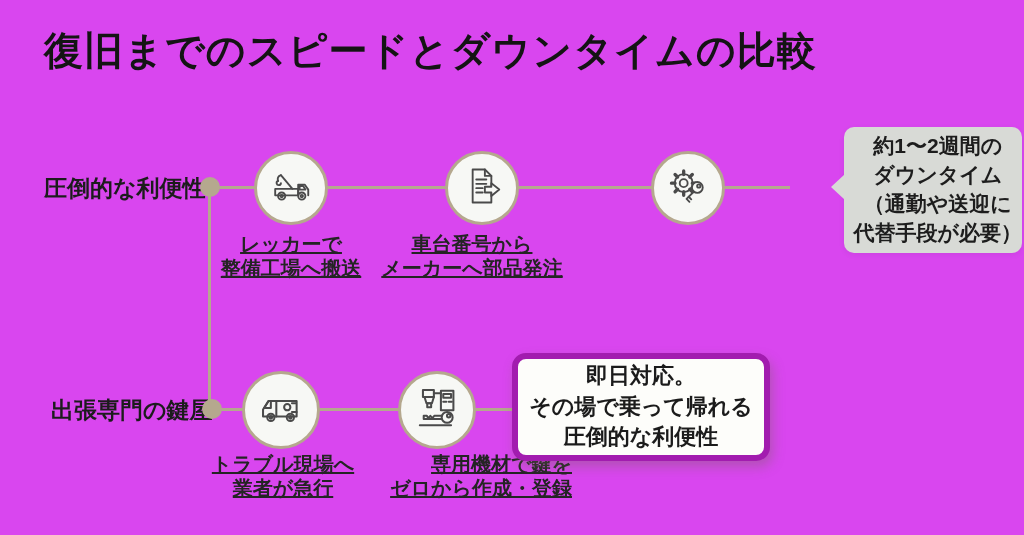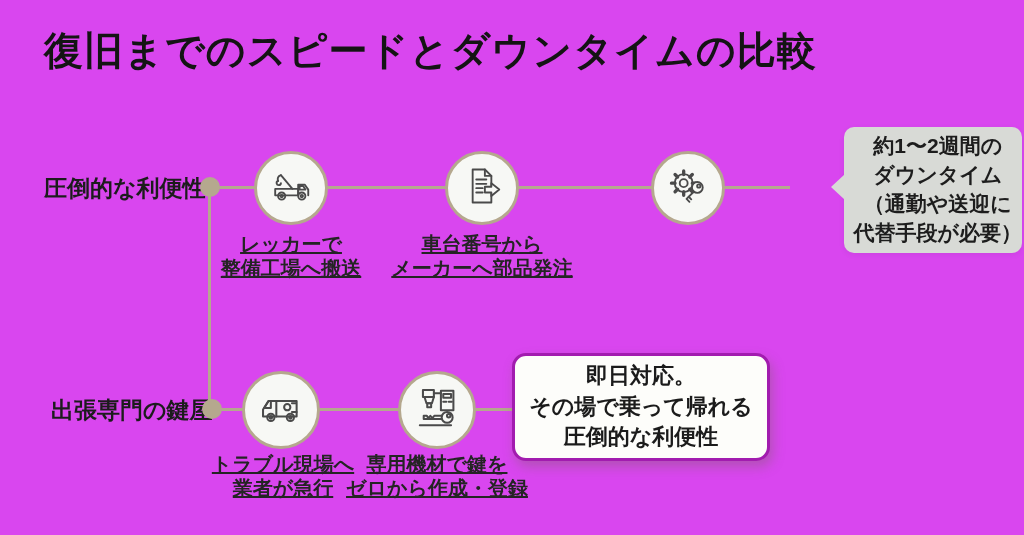--- a/index.html
+++ b/index.html
@@ -50,21 +50,21 @@
     margin-left:44px;
   }
   .callout-gray .tail{
     position:absolute;left:-13px;top:47px;width:0;height:0;
     border-top:13px solid transparent;border-bottom:13px solid transparent;
     border-right:14px solid #d8dad6;
   }
   .callout-white{
     position:absolute;left:512px;top:353px;width:258px;height:108px;
     box-sizing:border-box;background:#fdfdfa;
-    border:3px solid #a21caf;border-radius:14px;
+    border:6px solid #a21caf;border-radius:14px;
     display:flex;align-items:center;justify-content:center;text-align:center;
     font-size:22px;line-height:1.38;font-weight:700;color:#1b1b1b;
     white-space:pre-line;z-index:2;
     box-shadow:3px 6px 12px rgba(110,100,80,0.35);
   }
   .icon-svg{stroke:#4a4a4a;fill:none;stroke-width:2.6;
     stroke-linecap:round;stroke-linejoin:round;}
 </style>
 </head>
 <body>
@@ -119,21 +119,21 @@
         <circle cx="45" cy="34" r="7.5" fill="#f7f8f5"></circle>
         <circle cx="47" cy="32" r="2.3" fill="#f7f8f5"></circle>
         <path d="M40 40 L30 50 l4 4"></path>
         <path d="M33 47 l3.5 3.5"></path>
       </svg>
     </span>
   </div>
 
   <div class="caption" style="left:191px;top:232px;width:200px;">レッカーで
 整備工場へ搬送</div>
-  <div class="caption" style="left:362px;top:232px;width:240px;">車台番号から
+  <div class="caption" style="left:352px;top:232px;width:240px;">車台番号から
 メーカーへ部品発注</div>
 
   <div class="callout-gray">
     <span class="tail"></span>
     <span>約1〜2週間の
 ダウンタイム
 （通勤や送迎に
 代替手段が必要）</span>
   </div>
 
@@ -169,21 +169,21 @@
         <circle cx="45" cy="44" r="7" fill="#f7f8f5"></circle>
         <circle cx="47" cy="42" r="2.2" fill="#f7f8f5"></circle>
         <path d="M38 46 H15 v-4 h4 l2 3 2.5-3 2.5 3 2.5-3 h10"></path>
         <path d="M10 54 h40"></path>
       </svg>
     </span>
   </div>
 
   <div class="caption" style="left:173px;top:452px;width:220px;">トラブル現場へ
 業者が急行</div>
-  <div class="caption" style="left:302px;top:452px;width:270px;">専用機材で鍵を
+  <div class="caption" style="left:302px;top:452px;width:270px;text-align:right;">専用機材で鍵を
 ゼロから作成・登録</div>
 
   <div class="callout-white">
     <span>即日対応。
 その場で乗って帰れる
 圧倒的な利便性</span>
   </div>
 
 </div>
 

